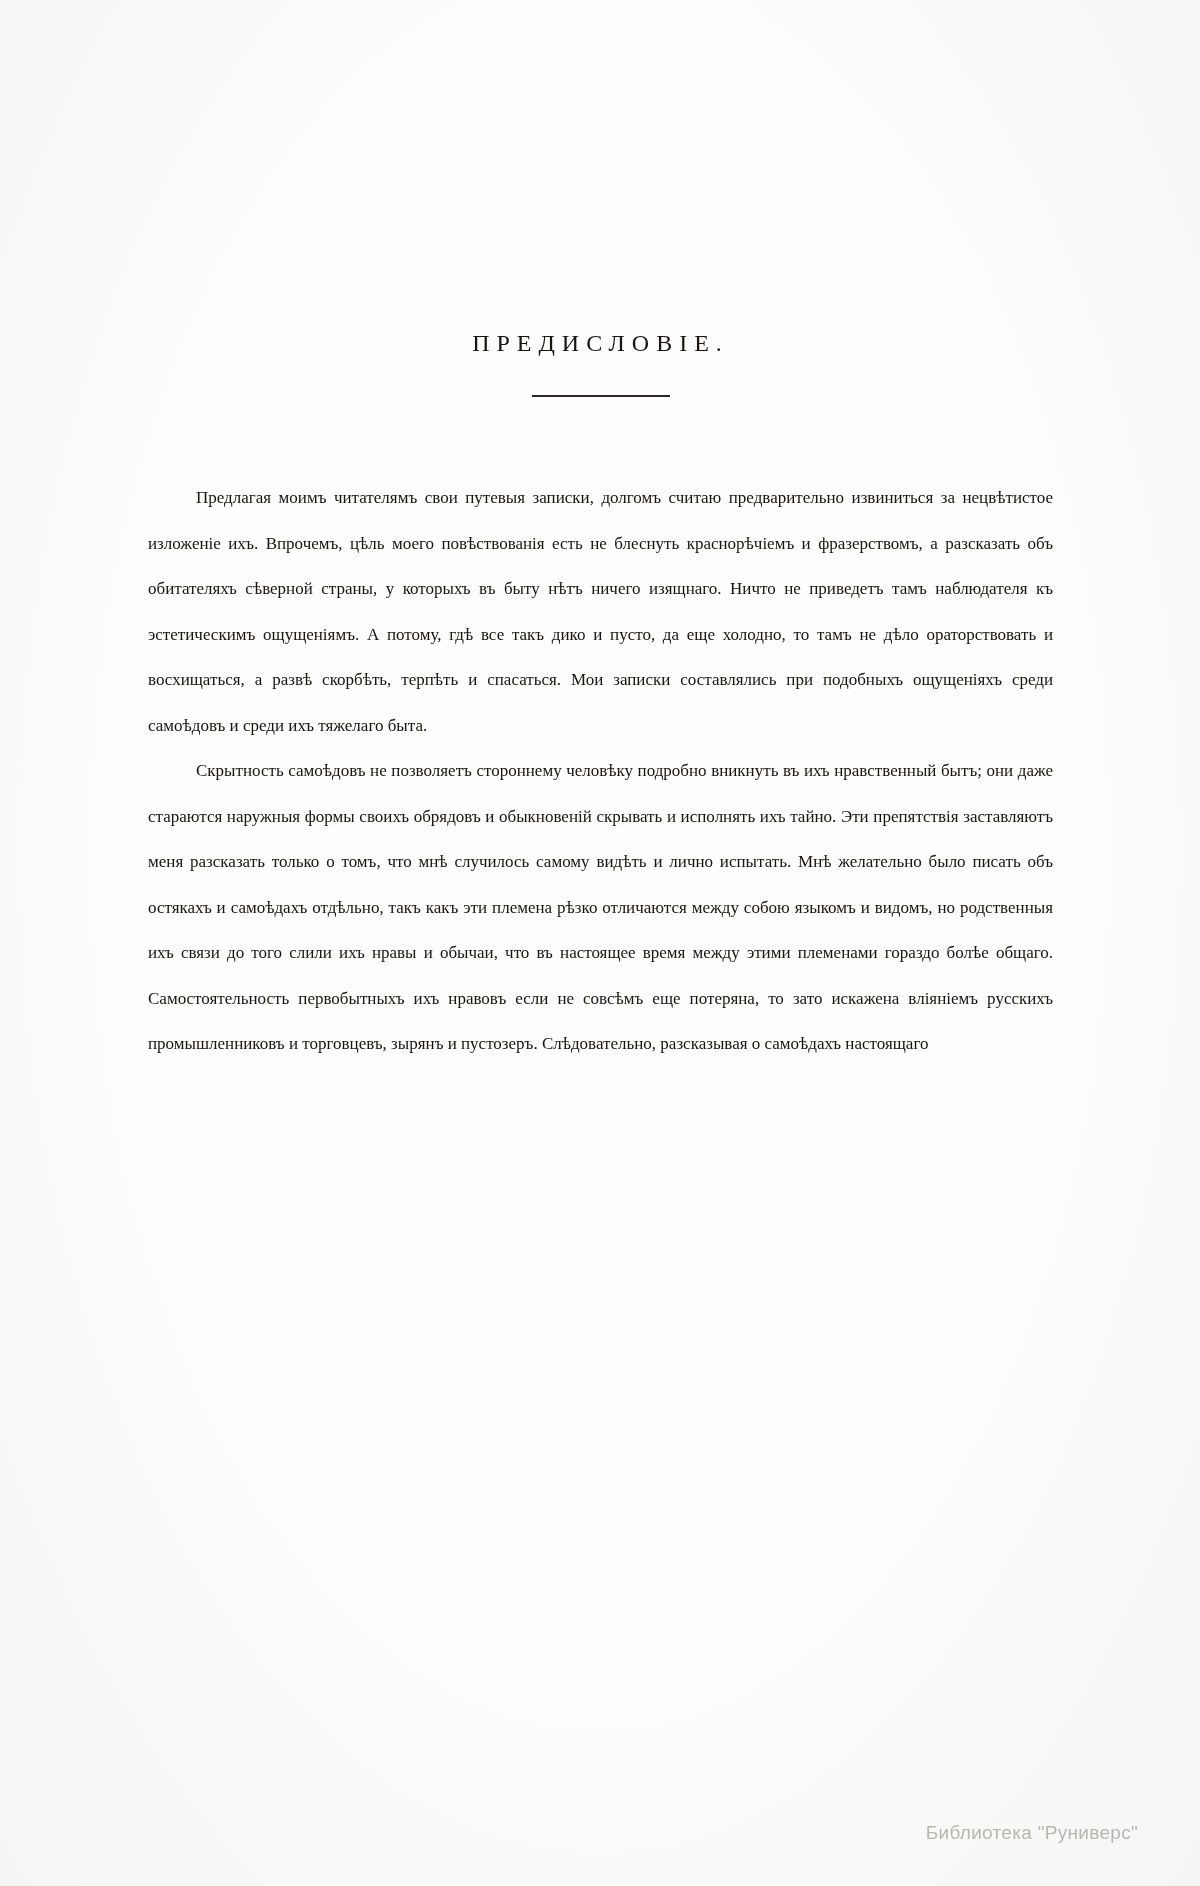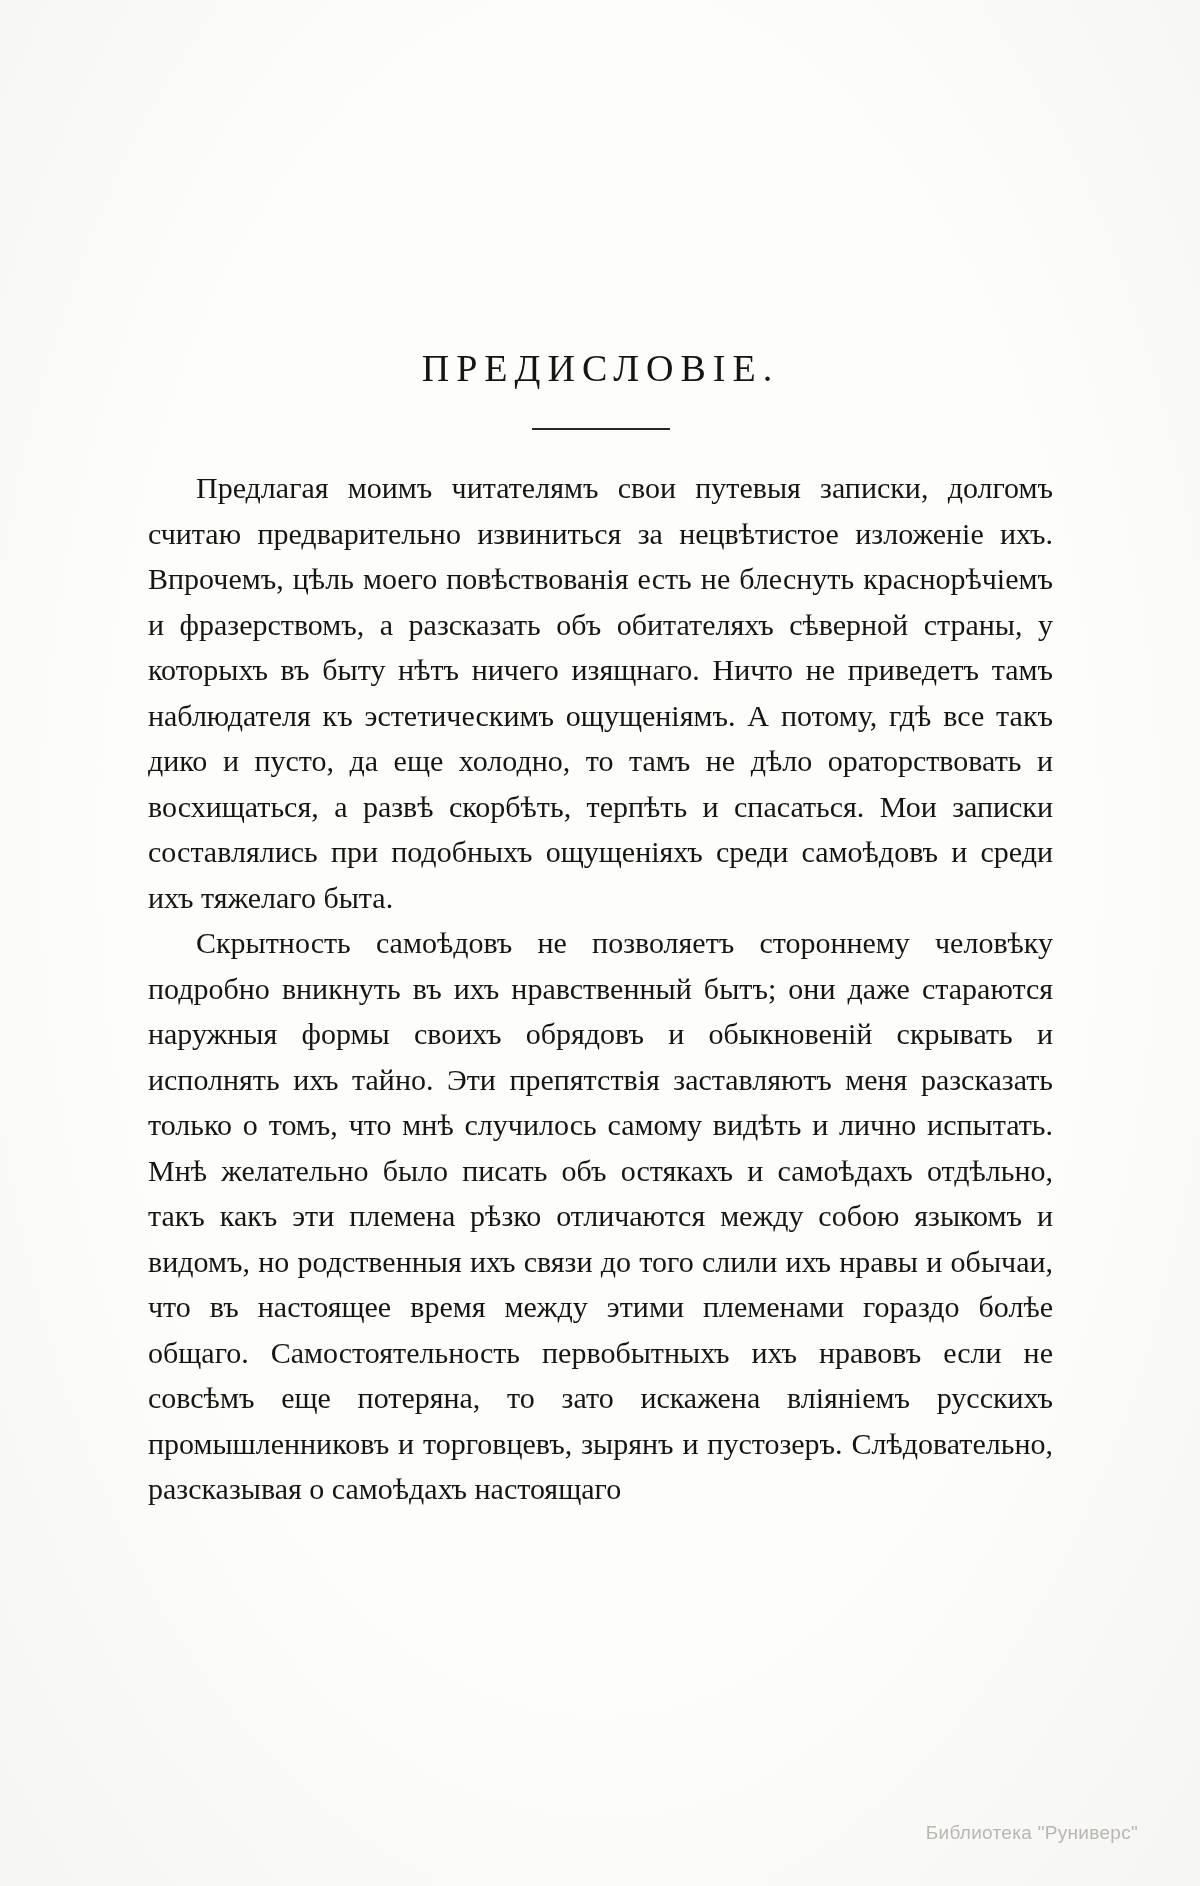--- a/index.html
+++ b/index.html
@@ -27,40 +27,40 @@
   }
 
   .content {
     position: absolute;
     left: 148px;
     top: 0;
     width: 905px;
   }
 
   .doc-title {
-    margin: 16px;
+    margin: 0;
     padding-top: 330px;
     text-align: center;
-    font-size: 38px;
+    font-size: 24px;
     font-weight: normal;
     letter-spacing: 7px;
     color: #171511;
     font-family: "Liberation Serif", "DejaVu Serif", serif;
   }
 
   .title-rule {
     width: 138px;
     height: 0;
     border-top: 2px solid #2a2722;
     margin: 38px auto 0 auto;
   }
 
   .body-text {
-    margin-top: 35px;
-    font-size: 30px;
+    margin-top: 78px;
+    font-size: 17px;
     line-height: 45.5px;
     text-align: justify;
     text-justify: inter-word;
     color: #17150f;
   }
 
   .body-text p {
     margin: 0;
     text-indent: 48px;
   }

